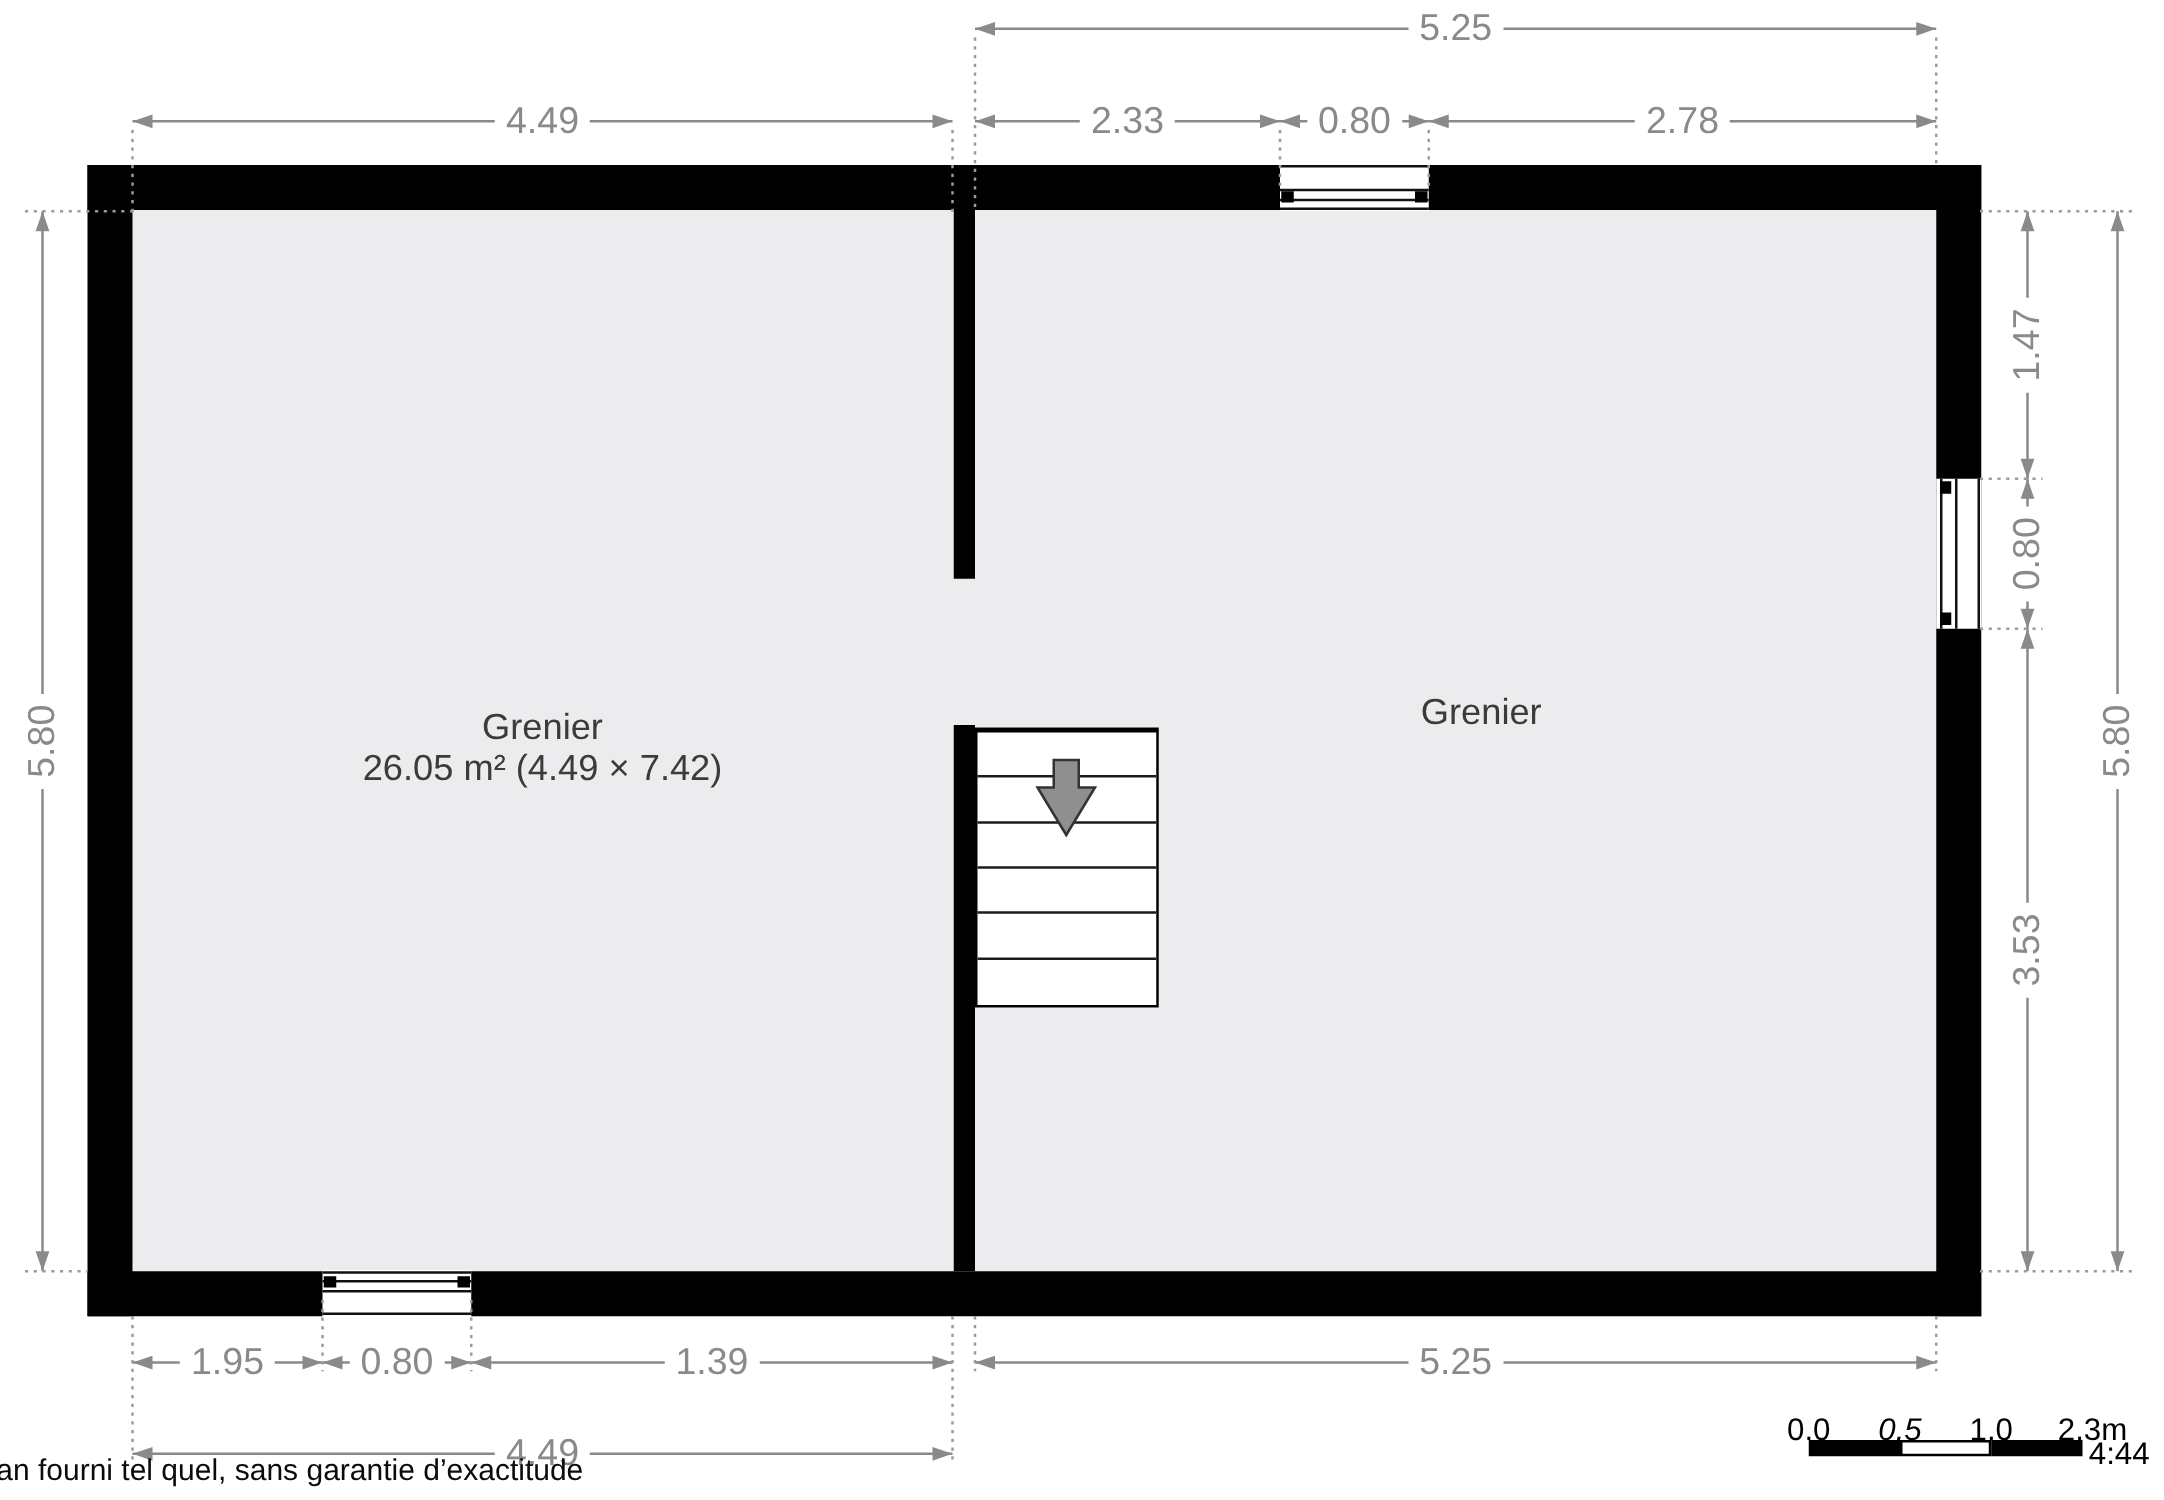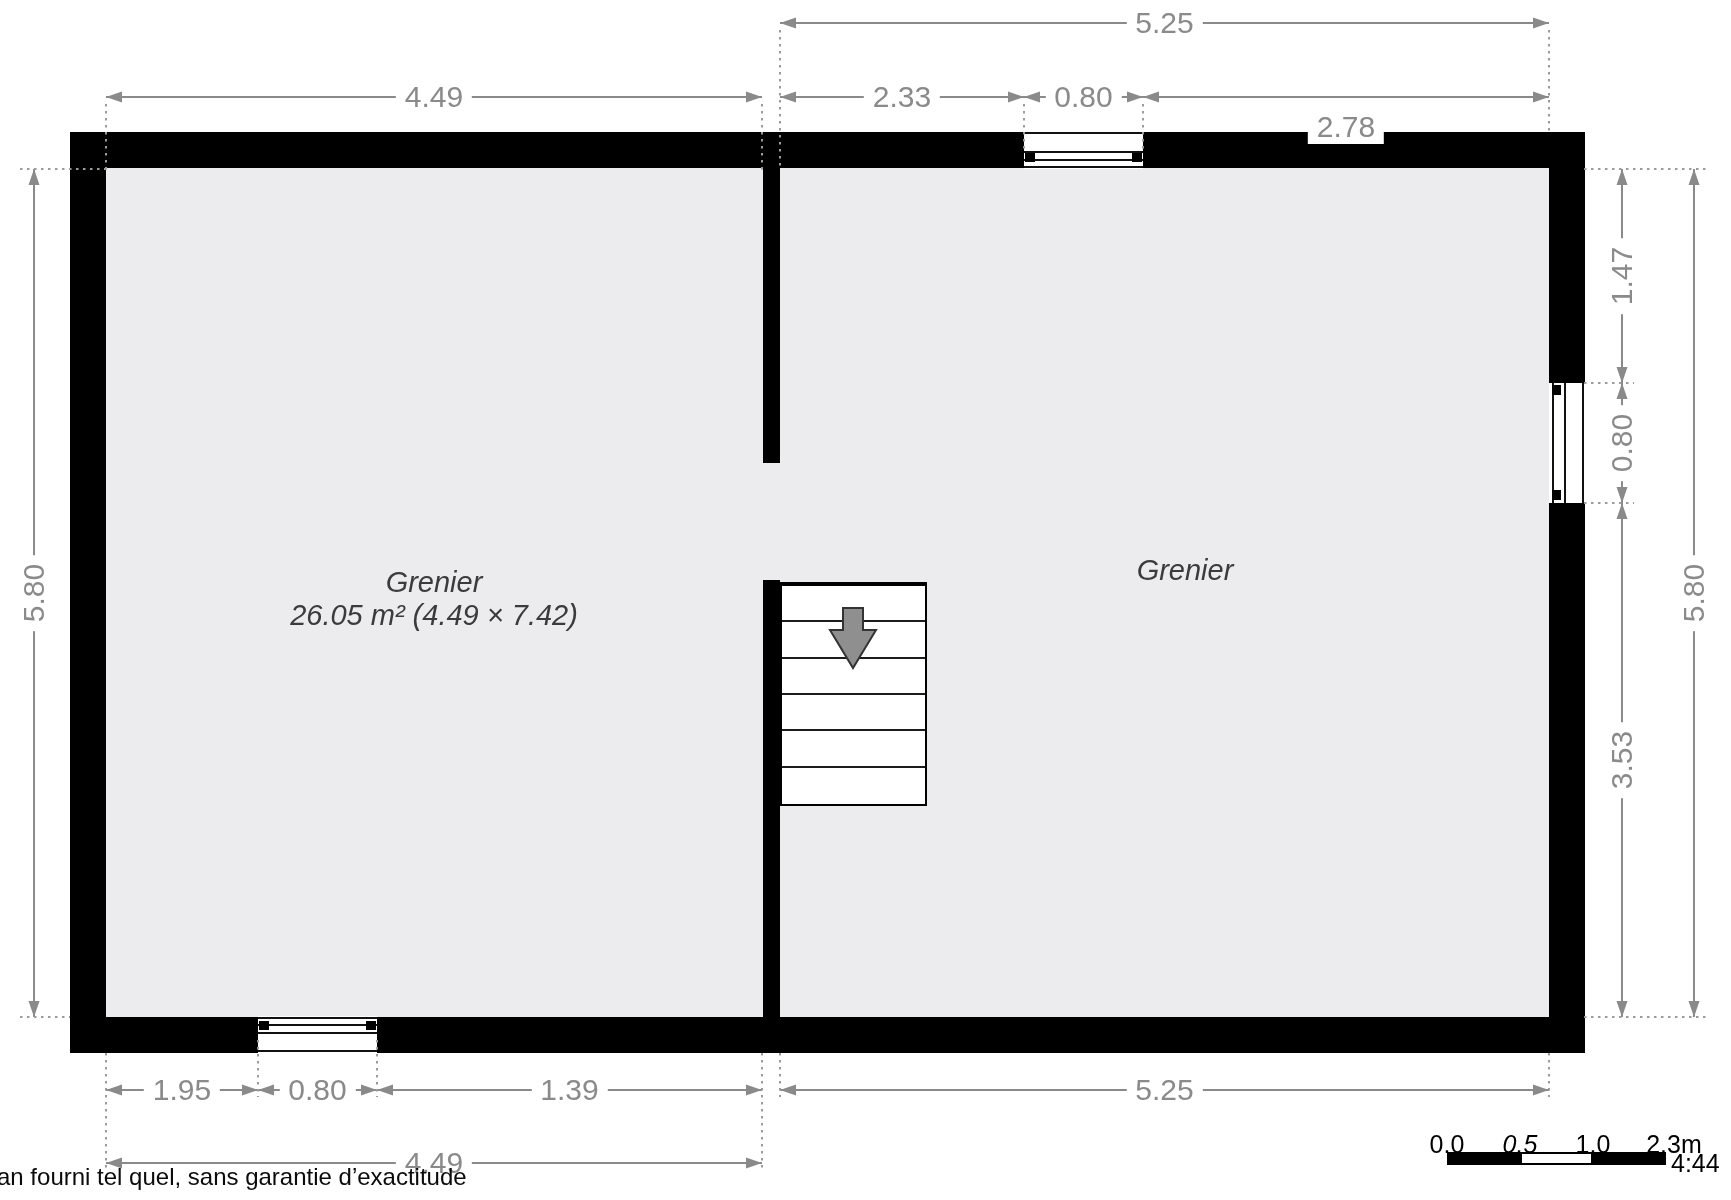--- a/index.html
+++ b/index.html
@@ -7,21 +7,21 @@
   #canvas{position:relative;width:1731px;height:1200px;background:#fff;}
   .wall{position:absolute;background:#000;}
   .floor{position:absolute;background:#ececee;}
   .window{position:absolute;background:#fff;}
   .wline{position:absolute;background:#111;}
   .wblock{position:absolute;background:#000;}
   .stairs{position:absolute;left:780px;top:582px;width:147px;height:224px;background:#fff;
           border:2px solid #000;border-top-width:4px;box-sizing:border-box;}
   .step{position:absolute;left:0;width:100%;height:2px;background:#1c1c1c;}
   .room-label{position:absolute;transform:translateX(-50%);text-align:center;color:#3b3b3b;
-              font-size:29px;line-height:33px;white-space:nowrap;font-style:italic;}
+              font-size:29px;line-height:33px;white-space:nowrap;}
   .dim-label{position:absolute;transform:translate(-50%,-50%);background:#fff;padding:0 9px;
              color:#8a8a8a;font-size:30px;white-space:nowrap;z-index:5;}
   .dim-label.v{transform:translate(-50%,-50%) rotate(-90deg);}
   #dims-svg{position:absolute;left:0;top:0;pointer-events:none;z-index:4;}
   .disclaimer{position:absolute;left:-3px;top:1163px;font-size:24px;color:#0b0b0b;white-space:nowrap;z-index:6;}
   .sb-label{position:absolute;top:1130px;transform:translateX(-50%);font-size:25px;color:#000;}
   .sb-bar{position:absolute;left:1447px;top:1152px;width:219px;height:13px;display:flex;}
   .sb-seg{width:73px;height:13px;box-sizing:border-box;}
   .sb-black{background:#000;}
   .sb-white{background:#fff;border:2px solid #000;}
@@ -166,21 +166,21 @@
         <div class="sb-seg sb-white"></div>
         <div class="sb-seg sb-black"></div>
     </div>
     <div class="sb-ratio">4:44</div>
   </div>
 
 <span class="dim-label" style="left: 1164.5px; top: 23px;">5.25</span>
     <span class="dim-label" style="left: 434px; top: 97px;">4.49</span>
     <span class="dim-label" style="left: 902px; top: 97px;">2.33</span>
     <span class="dim-label" style="left: 1083.5px; top: 97px;">0.80</span>
-    <span class="dim-label" style="left: 1346px; top: 97px; margin-top: 30px;">2.78</span>
+    <span class="dim-label" style="left: 1346px; top: 97px;">2.78</span>
     <span class="dim-label" style="left: 182px; top: 1090px;">1.95</span>
     <span class="dim-label" style="left: 317.5px; top: 1090px;">0.80</span>
     <span class="dim-label" style="left: 569.5px; top: 1090px;">1.39</span>
     <span class="dim-label" style="left: 1164.5px; top: 1090px;">5.25</span>
     <span class="dim-label" style="left: 434px; top: 1163px;">4.49</span>
     <span class="dim-label v" style="left: 34px; top: 593px;">5.80</span>
     <span class="dim-label v" style="left: 1622px; top: 276px;">1.47</span>
     <span class="dim-label v" style="left: 1622px; top: 443px;">0.80</span>
     <span class="dim-label v" style="left: 1622px; top: 760px;">3.53</span>
     <span class="dim-label v" style="left: 1694px; top: 593px;">5.80</span>

